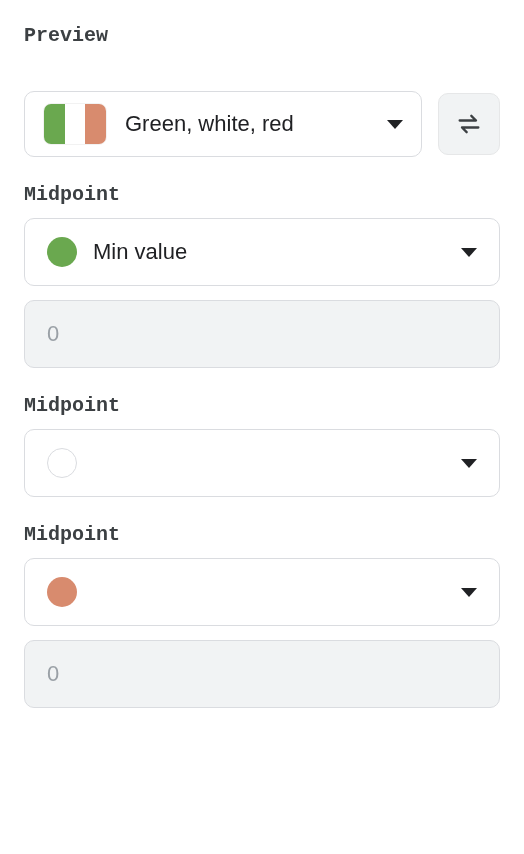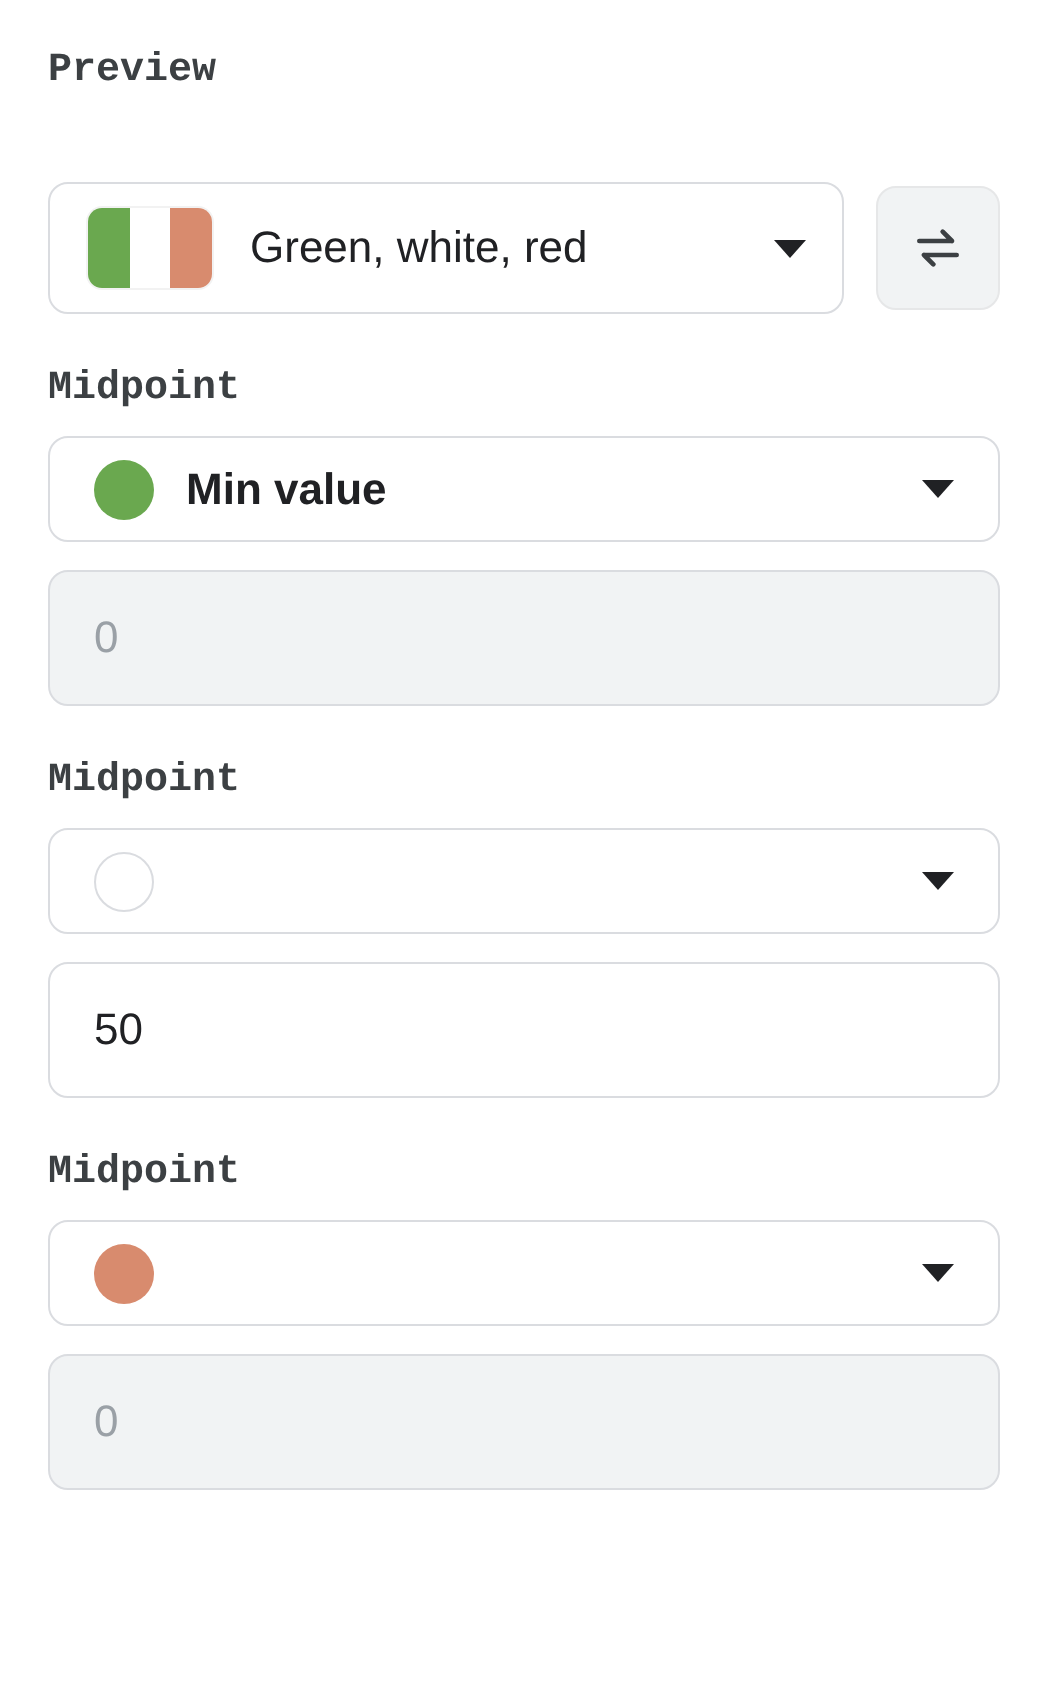--- a/index.html
+++ b/index.html
@@ -71,29 +71,28 @@
       display: flex;
       align-items: center;
       justify-content: center;
       border: 1px solid #e6e7e8;
     }
     .swap-btn svg {
       width: 28px;
       height: 28px;
     }
     .select-row {
-      height: 53px;
+      height: 68px;
       border: 1px solid #dadce0;
       border-radius: 10px;
       display: flex;
       align-items: center;
       padding: 0 22px;
       gap: 16px;
       margin-bottom: 14px;
-      font-weight: bold;
     }
     .color-dot {
       width: 30px;
       height: 30px;
       border-radius: 50%;
     }
     .select-text {
       font-size: 22px;
       color: #202124;
       flex: 1;
@@ -167,23 +166,20 @@
     <input type="text" disabled="" placeholder="0" style="">
   </div>
 </div>
 
 <div class="section">
   <div class="label">Midpoint</div>
   <div class="select-row">
     <div class="color-dot" style="background:#ffffff;border:1.5px solid #dadce0"></div>
     <div class="caret-right"></div>
   </div>
-  <div class="input-row">
-    <input type="text" value="50" style="">
-  </div>
 </div>
 
 <div class="section">
   <div class="label">Midpoint</div>
   <div class="select-row">
     <div class="color-dot" style="background:#d88b6e"></div>
     <div class="caret-right"></div>
   </div>
   <div class="input-row disabled">
     <input type="text" disabled="" placeholder="0" style="">

